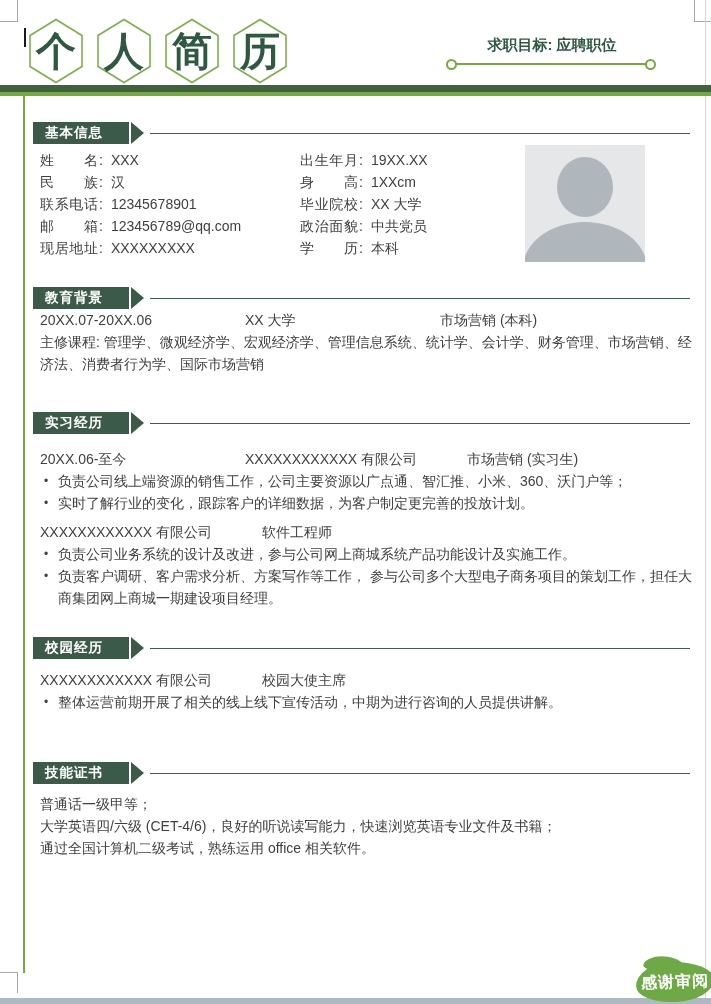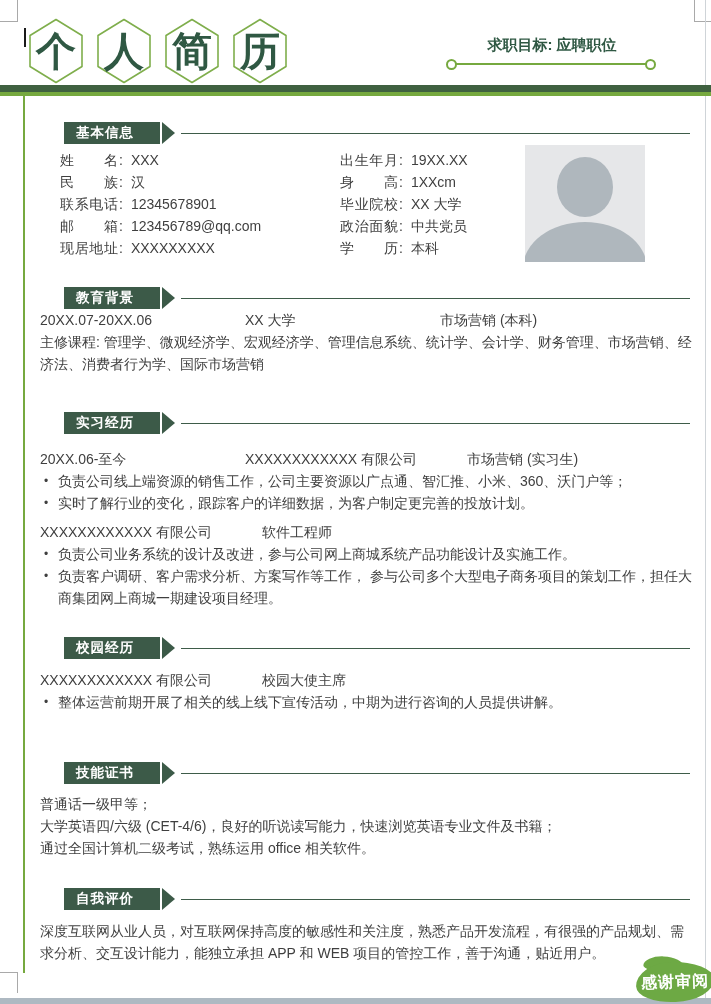--- a/index.html
+++ b/index.html
@@ -19,30 +19,30 @@
     font-weight:bold;font-size:15px;color:#2f5843;}
   .obj-line{position:absolute;top:63px;left:452px;width:196px;height:2px;background:#76a93f;}
   .obj-dot{position:absolute;width:7px;height:7px;border:2px solid #76a93f;border-radius:50%;
     background:#fff;top:59px;}
   .obj-dot.l{left:446px;} .obj-dot.r{left:645px;}
   .bar-dark{position:absolute;top:85px;left:0;width:711px;height:7px;background:#3f6140;}
   .bar-light{position:absolute;top:92px;left:0;width:711px;height:4px;background:#76a93f;}
   .vline{position:absolute;top:96px;left:23px;width:2px;height:877px;background:#76a93f;}
   
   .section{position:absolute;left:33px;width:657px;}
-  .sec-head{display:flex;align-items:center;height:22px;margin-left:31px;}
+  .sec-head{display:flex;align-items:center;height:22px;}
   .banner{height:22px;min-width:72px;padding:0 12px 0 12px;background:#3c5a48;color:#ffffff;
     font-size:13.5px;font-weight:bold;display:flex;align-items:center;letter-spacing:1px;}
   .arrow{width:0;height:0;border-top:11px solid transparent;border-bottom:11px solid transparent;
     border-left:13px solid #3c5a48;margin-left:2px;}
   .rule{flex:1;height:1px;background:#3e5c49;margin-left:6px;}
   .sec-body{margin-left:7px;line-height:22px;}
   
   .info-cols{display:flex;}
-  .info-col{width:260px;margin-left:20px;}
+  .info-col{width:260px;}
   .info-row{height:22px;white-space:nowrap;}
   .lbl{display:inline-block;width:58px;text-align:justify;text-align-last:justify;}
   .colon{display:inline-block;margin:0 8px 0 1px;}
   
   .xrow{display:flex;white-space:nowrap;}
   .c1{width:205px;}
   .c2e{width:195px;}
   .c2{width:222px;}
   .para{width:652px;}
   ul.blist{margin:0;padding:0;list-style:none;width:652px;}
@@ -225,32 +225,20 @@
       <span class="arrow"></span>
       <div class="rule"></div>
     </div>
     <div class="sec-body" style="margin-top:9px;">
       <div class="para">普通话一级甲等；</div>
       <div class="para">大学英语四/六级 (CET-4/6)，良好的听说读写能力，快速浏览英语专业文件及书籍；</div>
       <div class="para">通过全国计算机二级考试，熟练运用 office 相关软件。</div>
     </div>
   </div>
 
-  <div class="section" style="top:888px;">
-    <div class="sec-head">
-      <div class="banner">
-          <span>自我评价</span>
-        </div>
-      <span class="arrow"></span>
-      <div class="rule"></div>
-    </div>
-    <div class="sec-body" style="margin-top:10px;">
-      <div class="para">深度互联网从业人员，对互联网保持高度的敏感性和关注度，熟悉产品开发流程，有很强的产品规划、需求分析、交互设计能力，能独立承担 APP 和 WEB 项目的管控工作，善于沟通，贴近用户。</div>
-    </div>
-  </div>
 
   <div class="stamp">
     <div class="blob2"></div>
     <div class="blob"></div>
     <div class="txt">感谢审阅</div>
   </div>
 
 </div>
 
 </body></html>

